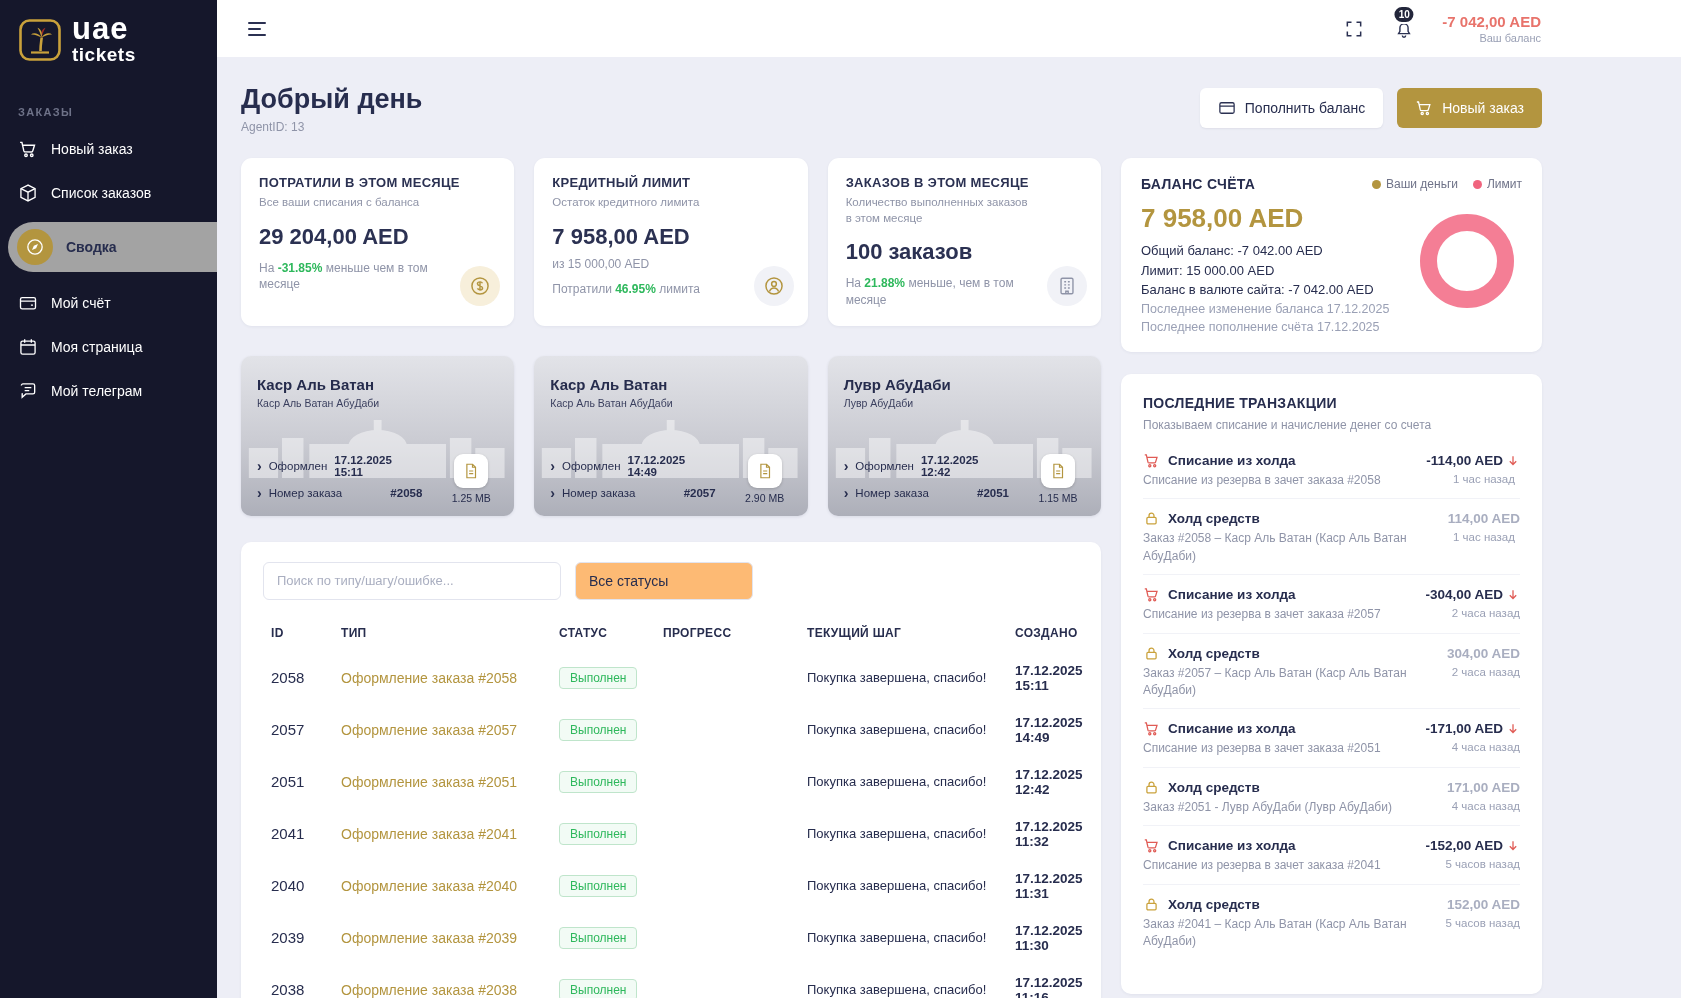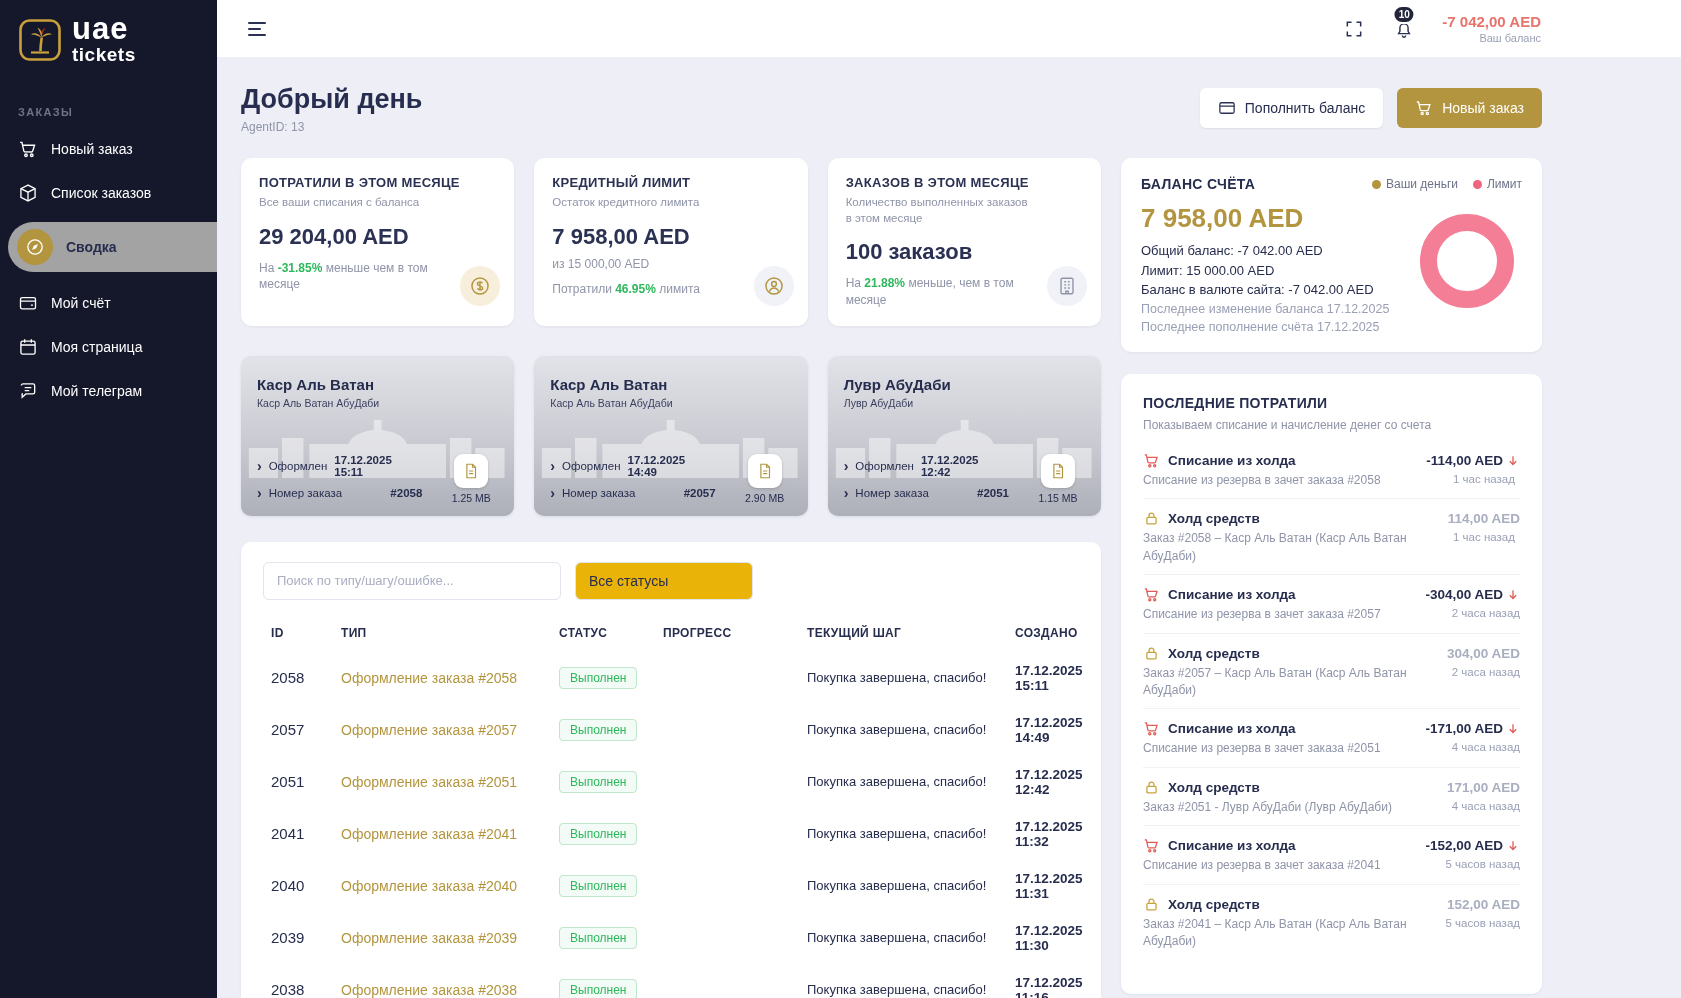--- a/index.html
+++ b/index.html
@@ -82,21 +82,21 @@
   .order-file { width:54px; text-align:center; }
   .file-box { width:34px; height:34px; background:#fff; border-radius:9px; margin:0 auto 4px; display:flex; align-items:center; justify-content:center; box-shadow:0 1px 3px rgba(0,0,0,0.18); }
   .file-box svg { width:18px; height:18px; display:block; }
   .file-size { font-size:10.5px; color:#272d4e; }
 
   
   .table-card { padding:20px 22px; min-height:520px; }
   .table-filters { display:flex; gap:14px; margin-bottom:14px; }
   .search-input { width:298px; height:38px; border:1px solid #e2e4ee; border-radius:6px; padding:0 13px; font-size:13px; font-family:inherit; color:#272d4e; outline:none; background:#fff; }
   .search-input::placeholder { color:#a9aec0; }
-  .status-select { width:178px; height:38px; border:1px solid #e2e4ee; border-radius:6px; display:flex; align-items:center; padding:0 13px; font-size:14px; cursor:pointer; color:#272d4e; background:#eab308; }
+  .status-select { width:178px; height:38px; border:1px solid #e2e4ee; border-radius:6px; display:flex; align-items:center; padding:0 13px; font-size:14px; cursor:pointer; color:#272d4e; background:#fdba74; }
   table { width:100%; border-collapse:collapse; table-layout:fixed; }
   th { text-align:left; font-size:12px; letter-spacing:0.3px; padding:12px 8px; color:#272d4e; }
   col.c-id{width:70px} col.c-type{width:218px} col.c-status{width:104px} col.c-progress{width:144px} col.c-step{width:208px} col.c-created{width:116px}
   td { padding:11px 8px; font-size:14px; vertical-align:middle; color:#272d4e; }
   .cell-id { font-size:15px; }
   .cell-type { color:#b3953f; cursor:pointer; }
   .badge-done { display:inline-block; font-size:12px; color:#2eb85c; border:1px solid #bfe5cb; background:#f2fbf5; border-radius:4px; padding:3px 10px; }
   .cell-step { font-size:13px; }
   .cell-created { font-weight:bold; font-size:13.5px; }
 
@@ -581,21 +581,21 @@
               <div class="balance-line">Общий баланс: -7 042.00 AED</div>
               <div class="balance-line">Лимит: 15 000.00 AED</div>
               <div class="balance-line">Баланс в валюте сайта: -7 042.00 AED</div>
               <div class="balance-line muted">Последнее изменение баланса 17.12.2025</div>
               <div class="balance-line muted">Последнее пополнение счёта 17.12.2025</div>
             </div>
             <div class="donut"></div>
           </div>
 
           <div class="card tx-card">
-            <div class="card-title">ПОСЛЕДНИЕ ПОТРАТИЛИ</div>
+            <div class="card-title">ПОСЛЕДНИЕ ТРАНЗАКЦИИ</div>
             <div class="tx-subtitle">Показываем списание и начисление денег со счета</div>
             <div class="tx-list">
 
                 <div class="tx-row debit">
                   <div class="tx-line1">
                     <span class="tx-icon">
                       <svg viewBox="0 0 24 24" fill="none" stroke="#e05b55" stroke-width="1.8">
                         <path d="M2.5 4h2.2l2.3 10.3a1.6 1.6 0 0 0 1.56 1.2h7.6a1.6 1.6 0 0 0 1.56-1.2L19.8 7.5H6"></path>
                         <circle cx="9.6" cy="19.4" r="1.5"></circle>
                         <circle cx="16.5" cy="19.4" r="1.5"></circle>

